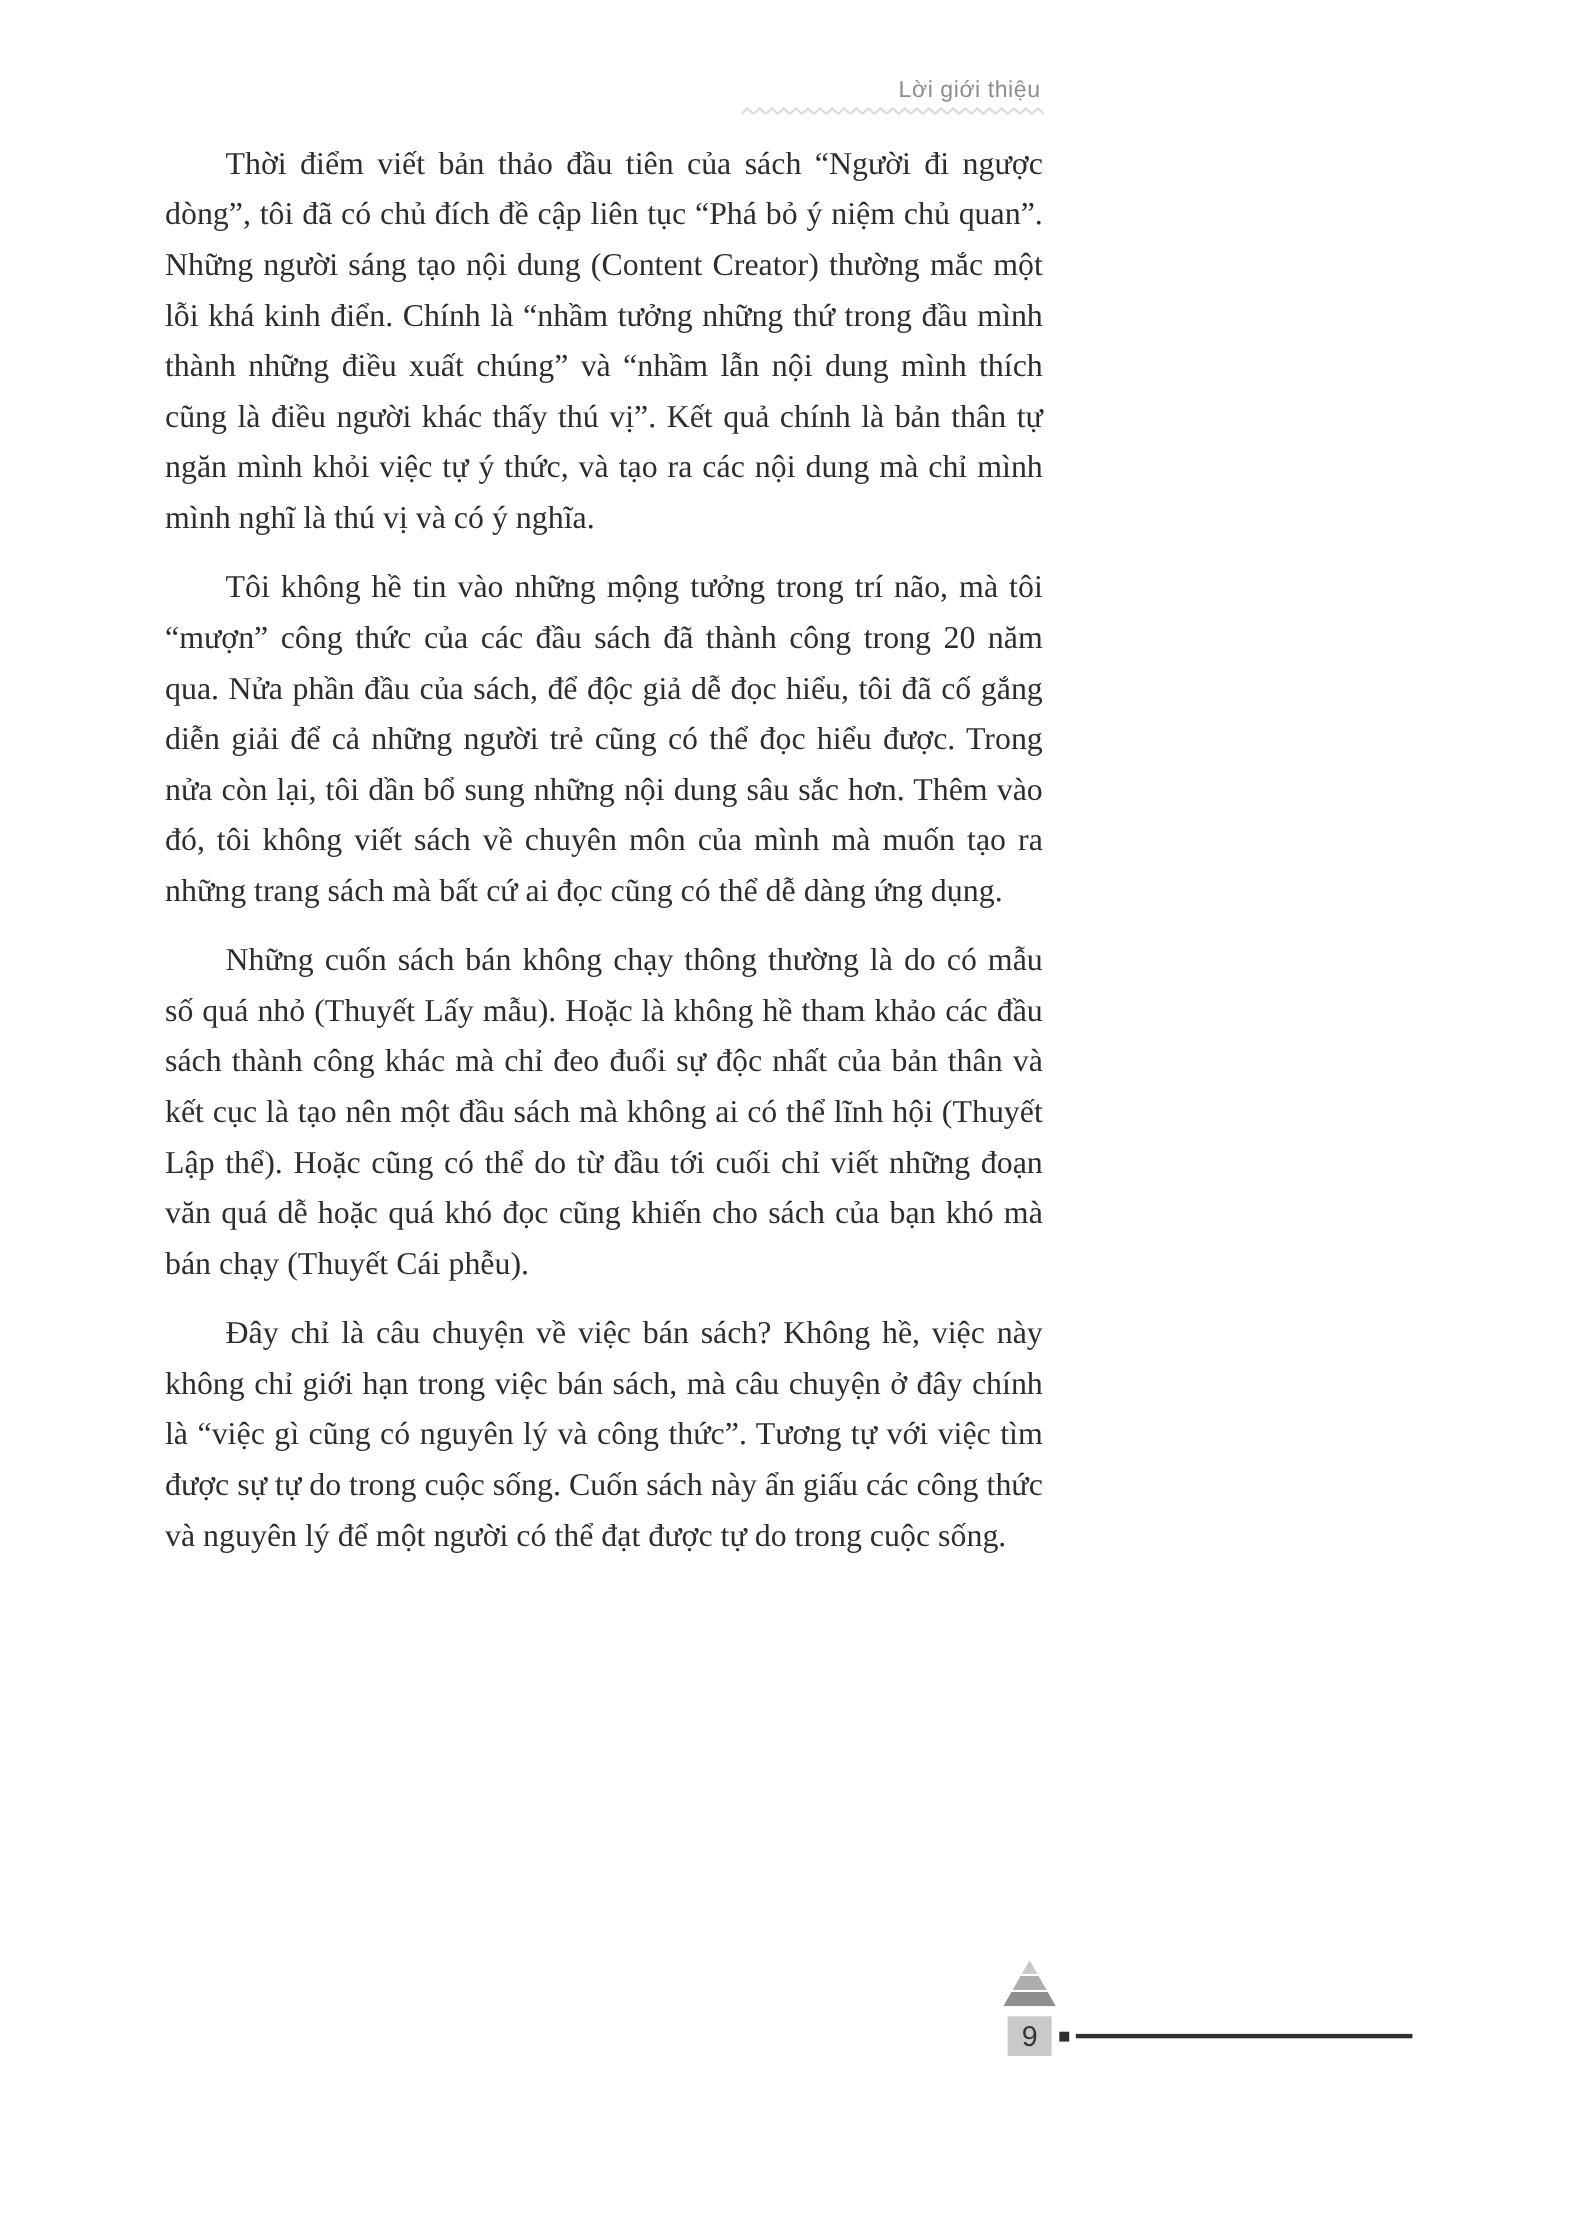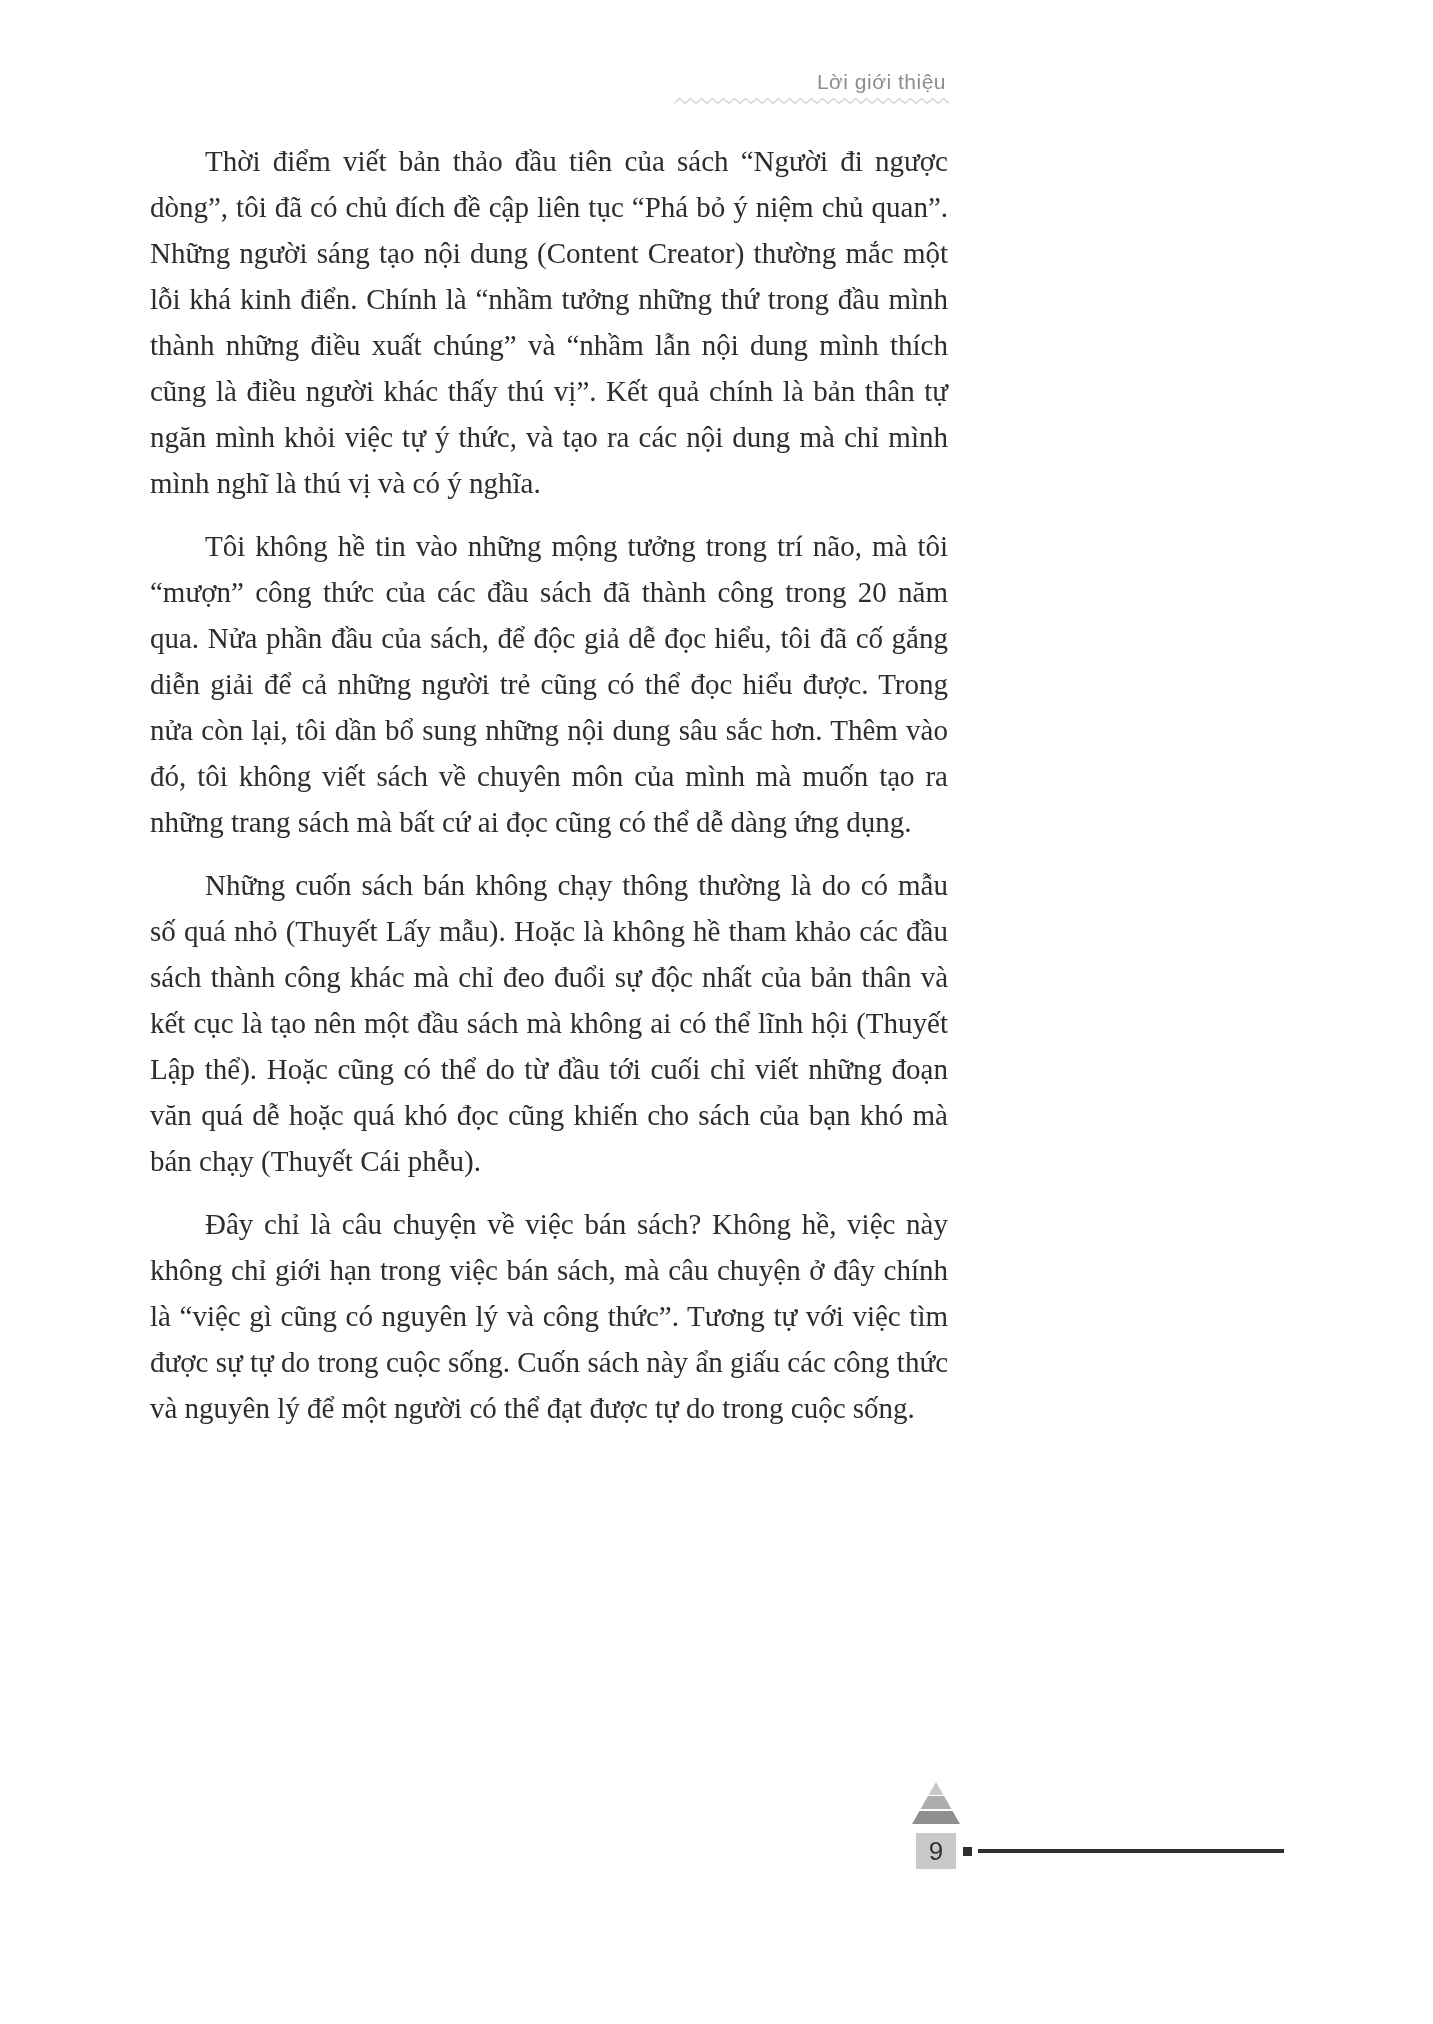--- a/index.html
+++ b/index.html
@@ -39,21 +39,21 @@
   .body-text {
     position: absolute;
     top: 126px;
     left: 150px;
     width: 798px;
     font-size: 29px;
     line-height: 46px;
     text-align: justify;
   }
   .body-text p {
-    margin: 12px 0 17px 0;
+    margin: 0 0 17px 0;
     text-indent: 55px;
   }
 
   
   .pyramid {
     position: absolute;
     left: 912px;
     top: 1782px;
     width: 48px;
     height: 42px;

